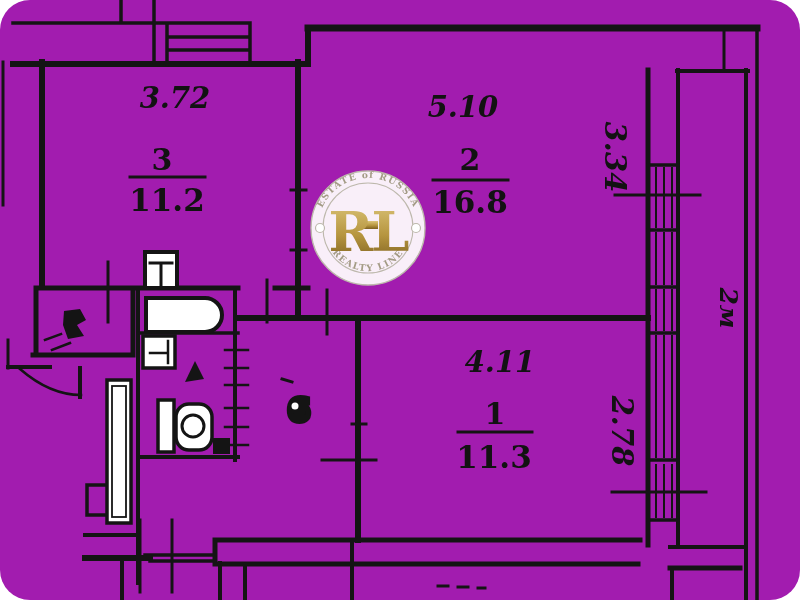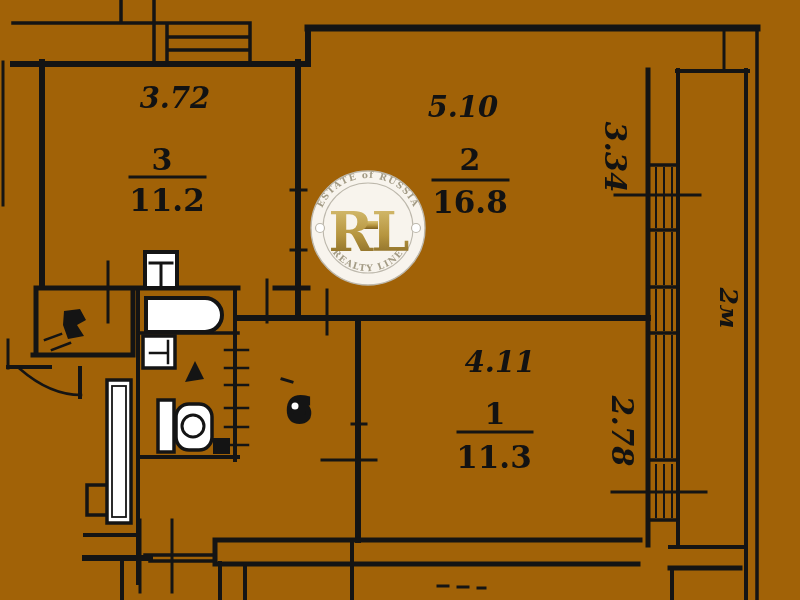--- a/index.html
+++ b/index.html
@@ -1,16 +1,16 @@
 <!DOCTYPE html>
 <html><head>
 <meta charset="utf-8">
 <style>
   html,body{margin:0;padding:0;background:#fff;}
-  #stage{position:relative;width:800px;height:600px;background:#a16207;overflow:hidden;}
+  #stage{position:relative;width:800px;height:600px;background:#a21caf;overflow:hidden;border-radius:30px;}
   svg{display:block;}
   .wall{stroke:#141414;fill:none;stroke-linecap:square;}
   .fix{stroke:#141414;fill:#ffffff;stroke-linecap:square;}
   .solid{fill:#141414;stroke:none;}
   .dim{font:italic 700 29px "DejaVu Serif", serif;fill:#121212;}
   .dim-sm{font:italic 700 25px "DejaVu Serif", serif;fill:#121212;}
   .rnum{font:700 30px "DejaVu Serif", serif;fill:#121212;}
   .area{font:700 31px "DejaVu Serif", serif;fill:#121212;}
   .hallnum{font:700 32px "DejaVu Serif", serif;}
   .wm-arc{font:700 9px "DejaVu Serif", serif;fill:#a39b85;letter-spacing:1.3px;}

